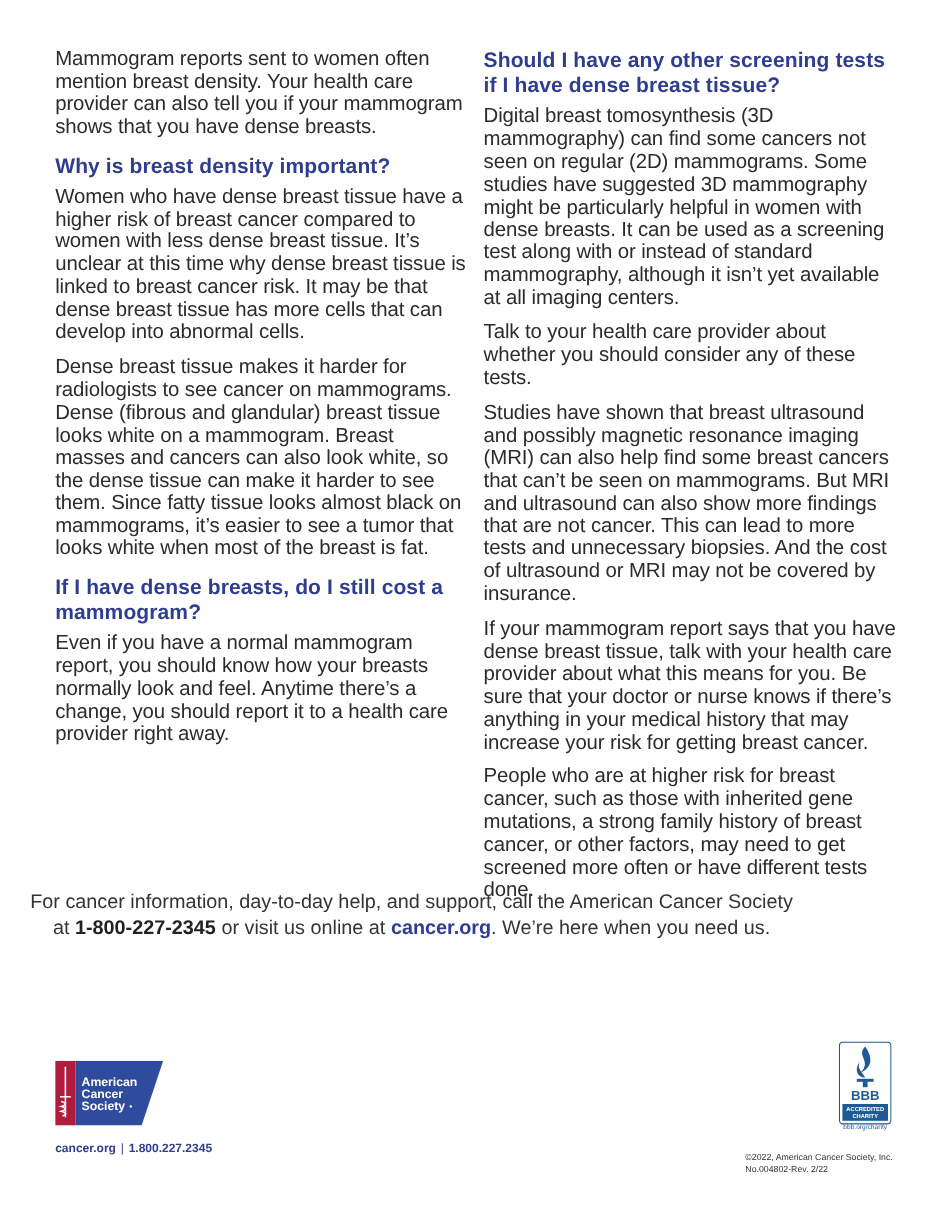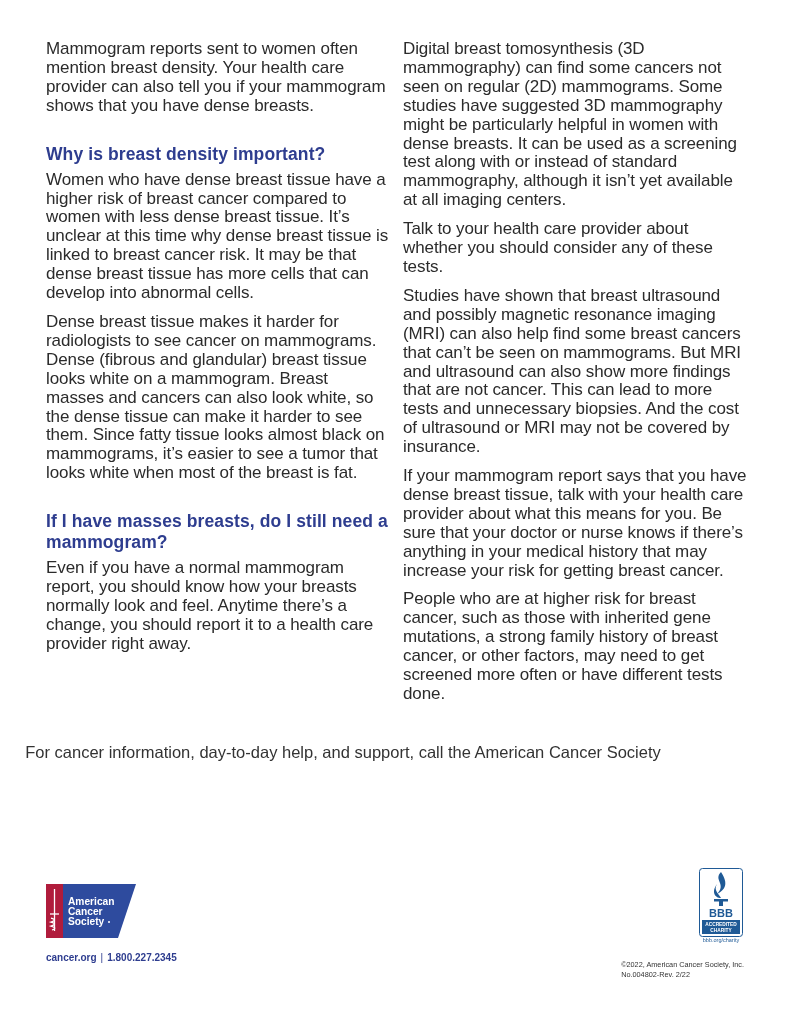--- a/index.html
+++ b/index.html
@@ -8,21 +8,21 @@
     font-family: "Liberation Sans", "DejaVu Sans", sans-serif; color: #2b2b2b;
   }
   .col { position: absolute; top: 40px; }
   .col-left { left: 46px; width: 343px; }
   .col-right { left: 403px; width: 345px; }
   p { margin: 0 0 10px 0; font-size: 17px; line-height: 18.9px; letter-spacing: -0.1px; }
   h2 {
     margin: 0 0 6px 0; color: #2e3d8f; font-size: 17.5px; line-height: 21px; font-weight: bold;
     letter-spacing: 0.1px;
   }
-  .h-gap { margin-top: 28px; }
+  .h-gap { margin-top: 12px; }
   .footer-msg {
     position: absolute; top: 742px; left: 0; width: 686px; text-align: center;
     font-size: 16.5px; line-height: 21px; color: #333;
   }
   .footer-msg b { font-weight: bold; color: #222; }
   .footer-msg .link { color: #2e3d8f; font-weight: bold; }
   .acs-logo { position: absolute; left: 46px; top: 884px; width: 90px; height: 54px; }
   .acs-contact {
     position: absolute; left: 46px; top: 952px; font-size: 10px; font-weight: bold; color: #2e3d8f;
   }
@@ -36,35 +36,39 @@
 </head>
 <body>
 
 <div class="col col-left">
   <p>Mammogram reports sent to women often mention breast density. Your health care provider can also tell you if your mammogram shows that you have dense breasts.</p>
 
   <h2 class="h-gap">Why is breast density important?</h2>
   <p>Women who have dense breast tissue have a higher risk of breast cancer compared to women with less dense breast tissue. It’s unclear at this time why dense breast tissue is linked to breast cancer risk. It may be that dense breast tissue has more cells that can develop into abnormal cells.</p>
   <p>Dense breast tissue makes it harder for radiologists to see cancer on mammograms. Dense (fibrous and glandular) breast tissue looks white on a mammogram. Breast masses and cancers can also look white, so the dense tissue can make it harder to see them. Since fatty tissue looks almost black on mammograms, it’s easier to see a tumor that looks white when most of the breast is fat.</p>
 
-  <h2 class="h-gap">If I have masses breasts, do I still need a mammogram?</h2>
+  <h2 class="h-gap">If I have dense breasts, do I still cost a mammogram?</h2>
   <p>Even if you have a normal mammogram report, you should know how your breasts normally look and feel. Anytime there’s a change, you should report it to a health care provider right away.</p>
 </div>
 
 <div class="col col-right">
+  <h2>Should I have any other screening tests if I have dense breast tissue?</h2>
   <p>Digital breast tomosynthesis (3D mammography) can find some cancers not seen on regular (2D) mammograms. Some studies have suggested 3D mammography might be particularly helpful in women with dense breasts. It can be used as a screening test along with or instead of standard mammography, although it isn’t yet available at all imaging centers.</p>
   <p>Talk to your health care provider about whether you should consider any of these tests.</p>
   <p>Studies have shown that breast ultrasound and possibly magnetic resonance imaging (MRI) can also help find some breast cancers that can’t be seen on mammograms. But MRI and ultrasound can also show more findings that are not cancer. This can lead to more tests and unnecessary biopsies. And the cost of ultrasound or MRI may not be covered by insurance.</p>
 
   <p>If your mammogram report says that you have dense breast tissue, talk with your health care provider about what this means for you. Be sure that your doctor or nurse knows if there’s anything in your medical history that may increase your risk for getting breast cancer.</p>
   <p>People who are at higher risk for breast cancer, such as those with inherited gene mutations, a strong family history of breast cancer, or other factors, may need to get screened more often or have different tests done.</p>
 </div>
 
 <div class="footer-msg">
   <div>For cancer information, day-to-day help, and support, call the American Cancer Society</div>
+  <div>
+    <span>at </span><b>1-800-227-2345</b><span> or visit us online at </span><span class="link">cancer.org</span><span>. We’re here when you need us.</span>
+  </div>
 </div>
 
 <svg class="acs-logo" viewBox="0 0 90 54" xmlns="http://www.w3.org/2000/svg">
   <rect x="0" y="0" width="17" height="54" fill="#b01c3c"></rect>
   <polygon points="17,0 90,0 72,54 17,54" fill="#2e4b9e"></polygon>
   <g stroke="#ffffff" stroke-width="1.3" fill="none">
     <line x1="8.5" y1="5" x2="8.5" y2="47"></line>
     <line x1="4" y1="30" x2="13" y2="30"></line>
     <path d="M5 34 Q12 36 5 38 Q12 40 5 42 Q12 44 6 46"></path>
   </g>

